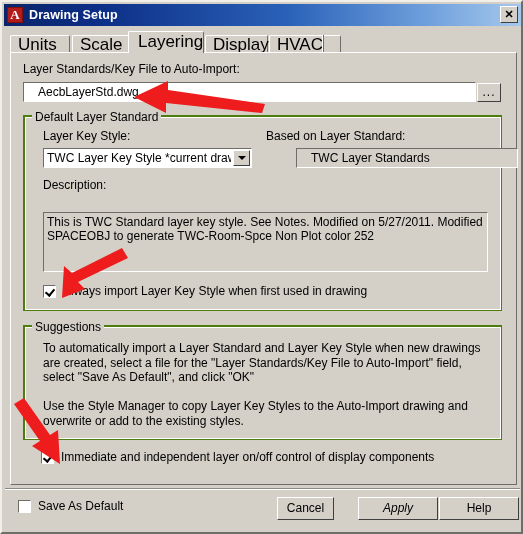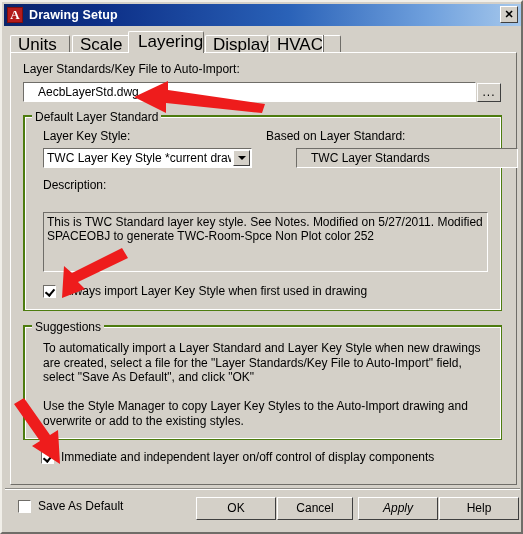--- a/index.html
+++ b/index.html
@@ -400,22 +400,21 @@
     </div>
   </div>
 
   <div id="bottom-sep"></div>
 
   <div class="cbrow" style="left:16px; top:497px;">
     <span class="cbox"></span>
     <span class="cblabel">Save As Default</span>
   </div>
 
-  <div class="btn" style="left:194px; top:495px; width:80px;">OK</div>
-  <div class="btn" style="left:275px; top:495px; width:76px;">Cancel</div>
+  <div class="btn" style="left:275px; top:495px; width:57px;">Cancel</div>
   <div class="btn" style="left:356px; top:495px; width:80px;font-style:italic;">Apply</div>
   <div class="btn" style="left:437px; top:495px; width:80px;">Help</div>
 
   <svg class="arrow" style="left:130px; top:78px;" width="135" height="36" viewBox="0 0 135 36">
     <polygon points="2,17 36,1 36,10 133,24 130,33 34,23 34,33" fill="#ee1c1c"></polygon>
   </svg>
 
   <svg class="arrow" style="left:52px; top:246px;" width="80" height="55" viewBox="0 0 80 55">
     <polygon points="8,50 10,18 18,25 68,0 74,10 24,34 31,41" fill="#ee1c1c"></polygon>
   </svg>

